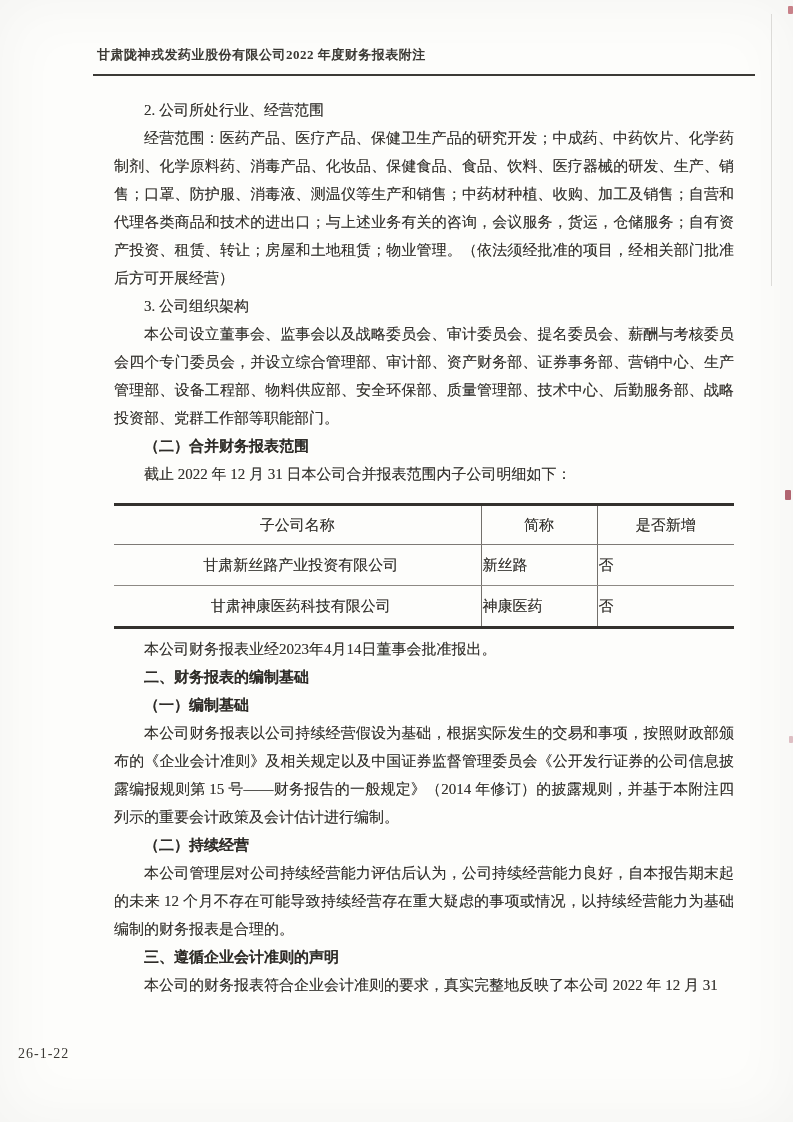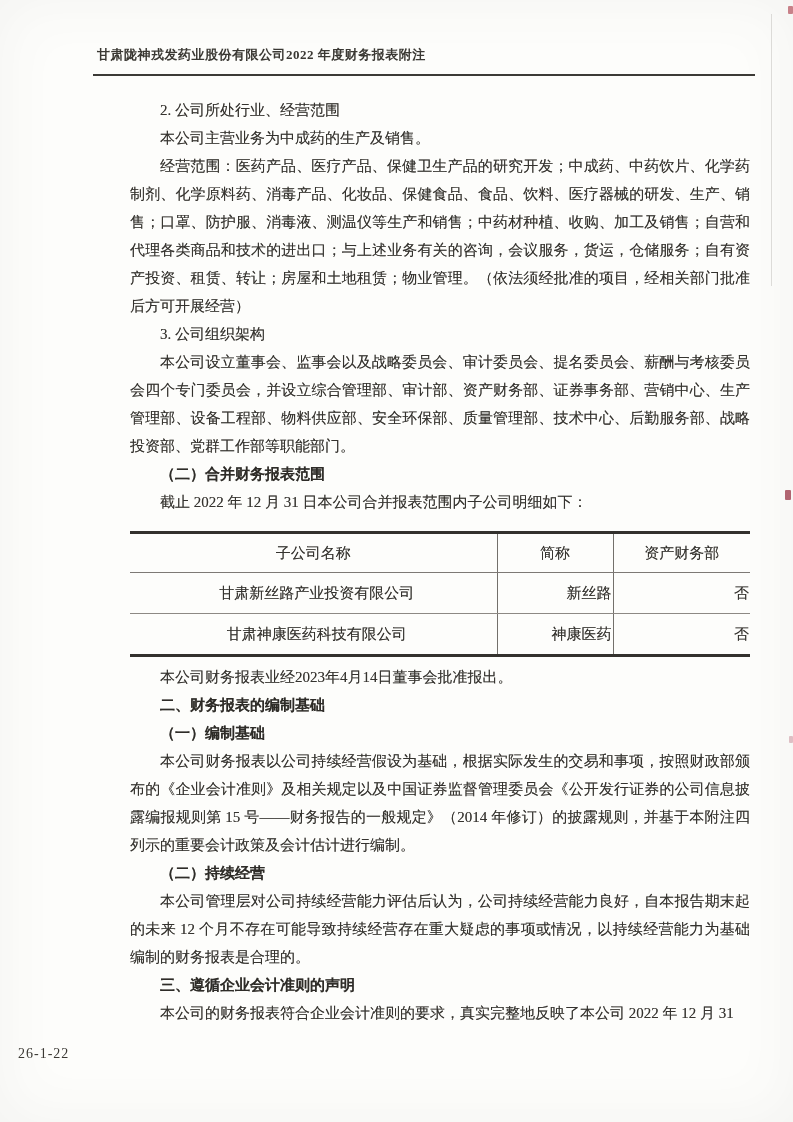--- a/index.html
+++ b/index.html
@@ -13,42 +13,42 @@
   .page-header{
     position:absolute;top:46px;left:97px;width:656px;
     display:flex;align-items:flex-end;
     font-size:13px;font-weight:700;letter-spacing:.5px;color:#3a3833;
   }
   .header-rule{
     position:absolute;top:74px;left:93px;width:662px;height:2px;
     background:#3c3a36;
   }
   .content{
-    position:absolute;top:96px;left:130px;width:620px;
+    position:absolute;top:96px;left:114px;width:620px;
     font-size:15px;line-height:28px;
     text-shadow:0 0 .5px rgba(62,58,52,.55);
   }
   .blk{margin:0;text-indent:2em;}
   .para{text-align:justify;}
   .hd{font-weight:700;color:#2e2c28;}
   table.subs{
     width:620px;border-collapse:collapse;table-layout:fixed;
     margin:15px 0 6px 0;
     border-top:3px solid #33312d;border-bottom:3px solid #33312d;
     font-size:15px;color:#35332f;
   }
   table.subs col.c1{width:367px;}
   table.subs col.c2{width:116px;}
   table.subs col.c3{width:137px;}
   table.subs th{
     font-weight:400;height:36px;text-align:center;
     border-bottom:1px solid #7d7975;
   }
   table.subs td{
-    height:38px;text-align:right;
+    height:38px;text-align:left;
     border-bottom:1px solid #8d8984;
   }
   table.subs tr:last-child td{border-bottom:none;}
   table.subs .v{border-left:1px solid #73706b;}
   table.subs td.name{text-align:center;padding-left:8px;}
   .page-footer{
     position:absolute;top:1046px;left:0;width:793px;
     text-align:left;font-size:14px;letter-spacing:1px;color:#3a3833;margin-left:18px;
   }
   .artifact{position:absolute;border-radius:1px;}
@@ -64,38 +64,37 @@
 <body>
 
 <header class="page-header">
   <span>甘肃陇神戎发药业股份有限公司</span>
   <span>2022 年度财务报表附注</span>
 </header>
 <div class="header-rule"></div>
 
 <main class="content">
   <p class="blk">2. 公司所处行业、经营范围</p>
-  <p class="blk para">本公司主营业务为中成药的生产及销售。</p>
   <p class="blk para">经营范围：医药产品、医疗产品、保健卫生产品的研究开发；中成药、中药饮片、化学药制剂、化学原料药、消毒产品、化妆品、保健食品、食品、饮料、医疗器械的研发、生产、销售；口罩、防护服、消毒液、测温仪等生产和销售；中药材种植、收购、加工及销售；自营和代理各类商品和技术的进出口；与上述业务有关的咨询，会议服务，货运，仓储服务；自有资产投资、租赁、转让；房屋和土地租赁；物业管理。（依法须经批准的项目，经相关部门批准后方可开展经营）</p>
   <p class="blk">3. 公司组织架构</p>
   <p class="blk para">本公司设立董事会、监事会以及战略委员会、审计委员会、提名委员会、薪酬与考核委员会四个专门委员会，并设立综合管理部、审计部、资产财务部、证券事务部、营销中心、生产管理部、设备工程部、物料供应部、安全环保部、质量管理部、技术中心、后勤服务部、战略投资部、党群工作部等职能部门。</p>
   <p class="blk hd">（二）合并财务报表范围</p>
   <p class="blk para">截止 2022 年 12 月 31 日本公司合并报表范围内子公司明细如下：</p>
 
   <table class="subs">
     <colgroup>
         <col class="c1">
         <col class="c2">
         <col class="c3">
       </colgroup>
     <thead>
       <tr>
         <th>子公司名称</th>
         <th class="v">简称</th>
-        <th class="v">资产财务部</th>
+        <th class="v">是否新增</th>
       </tr>
     </thead>
     <tbody>
       <tr>
         <td class="name">甘肃新丝路产业投资有限公司</td>
         <td class="v">新丝路</td>
         <td class="v">否</td>
       </tr>
       <tr>
         <td class="name">甘肃神康医药科技有限公司</td>

